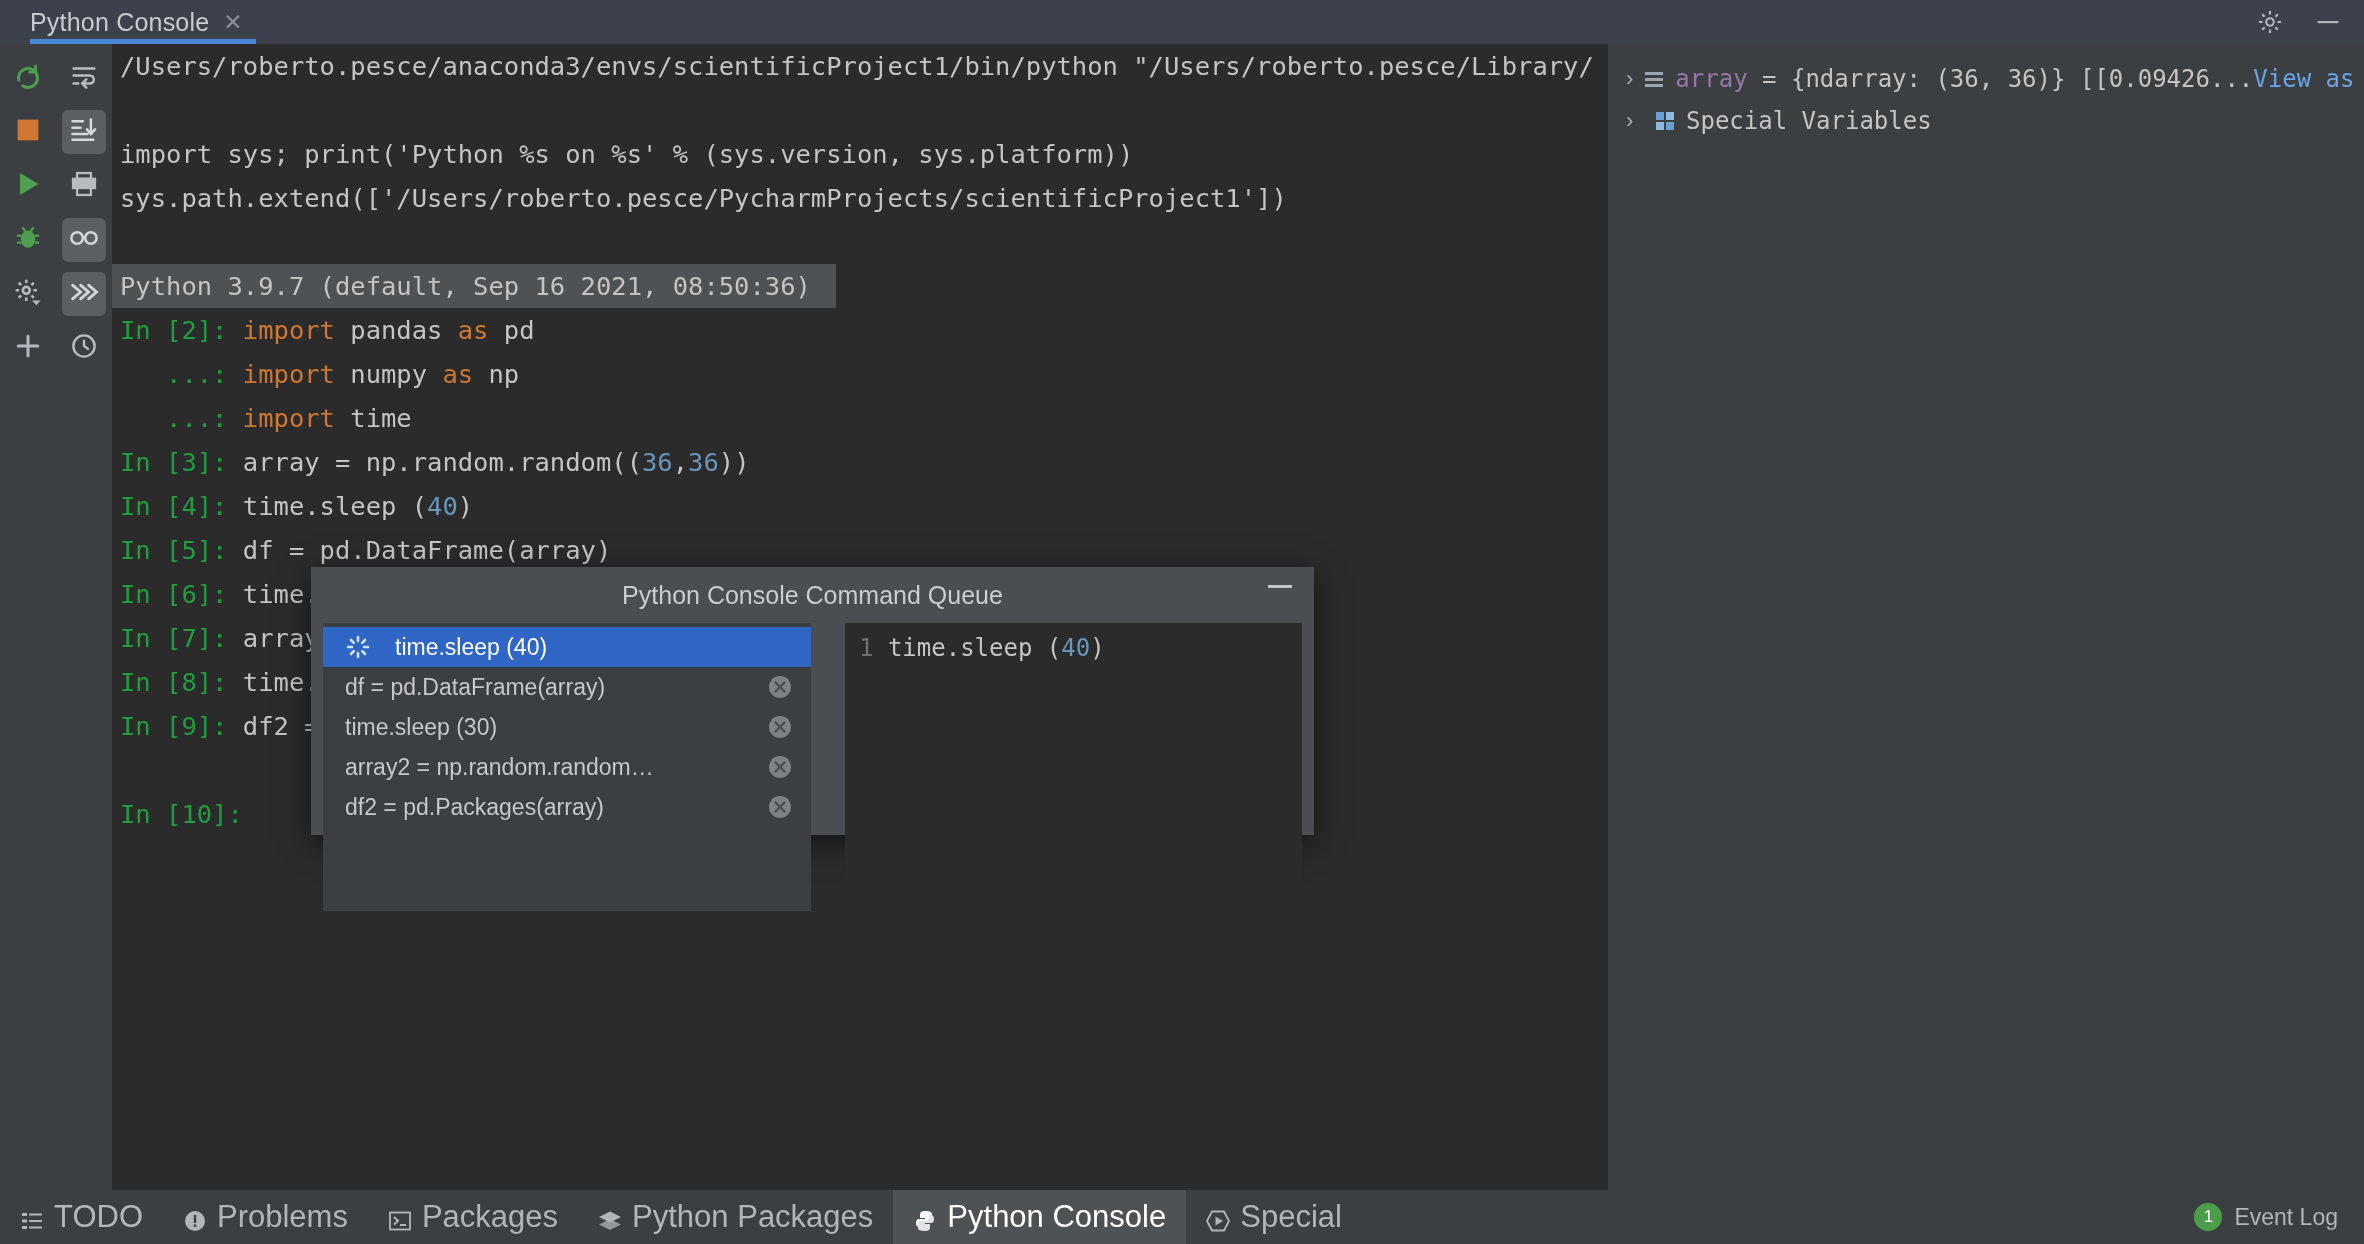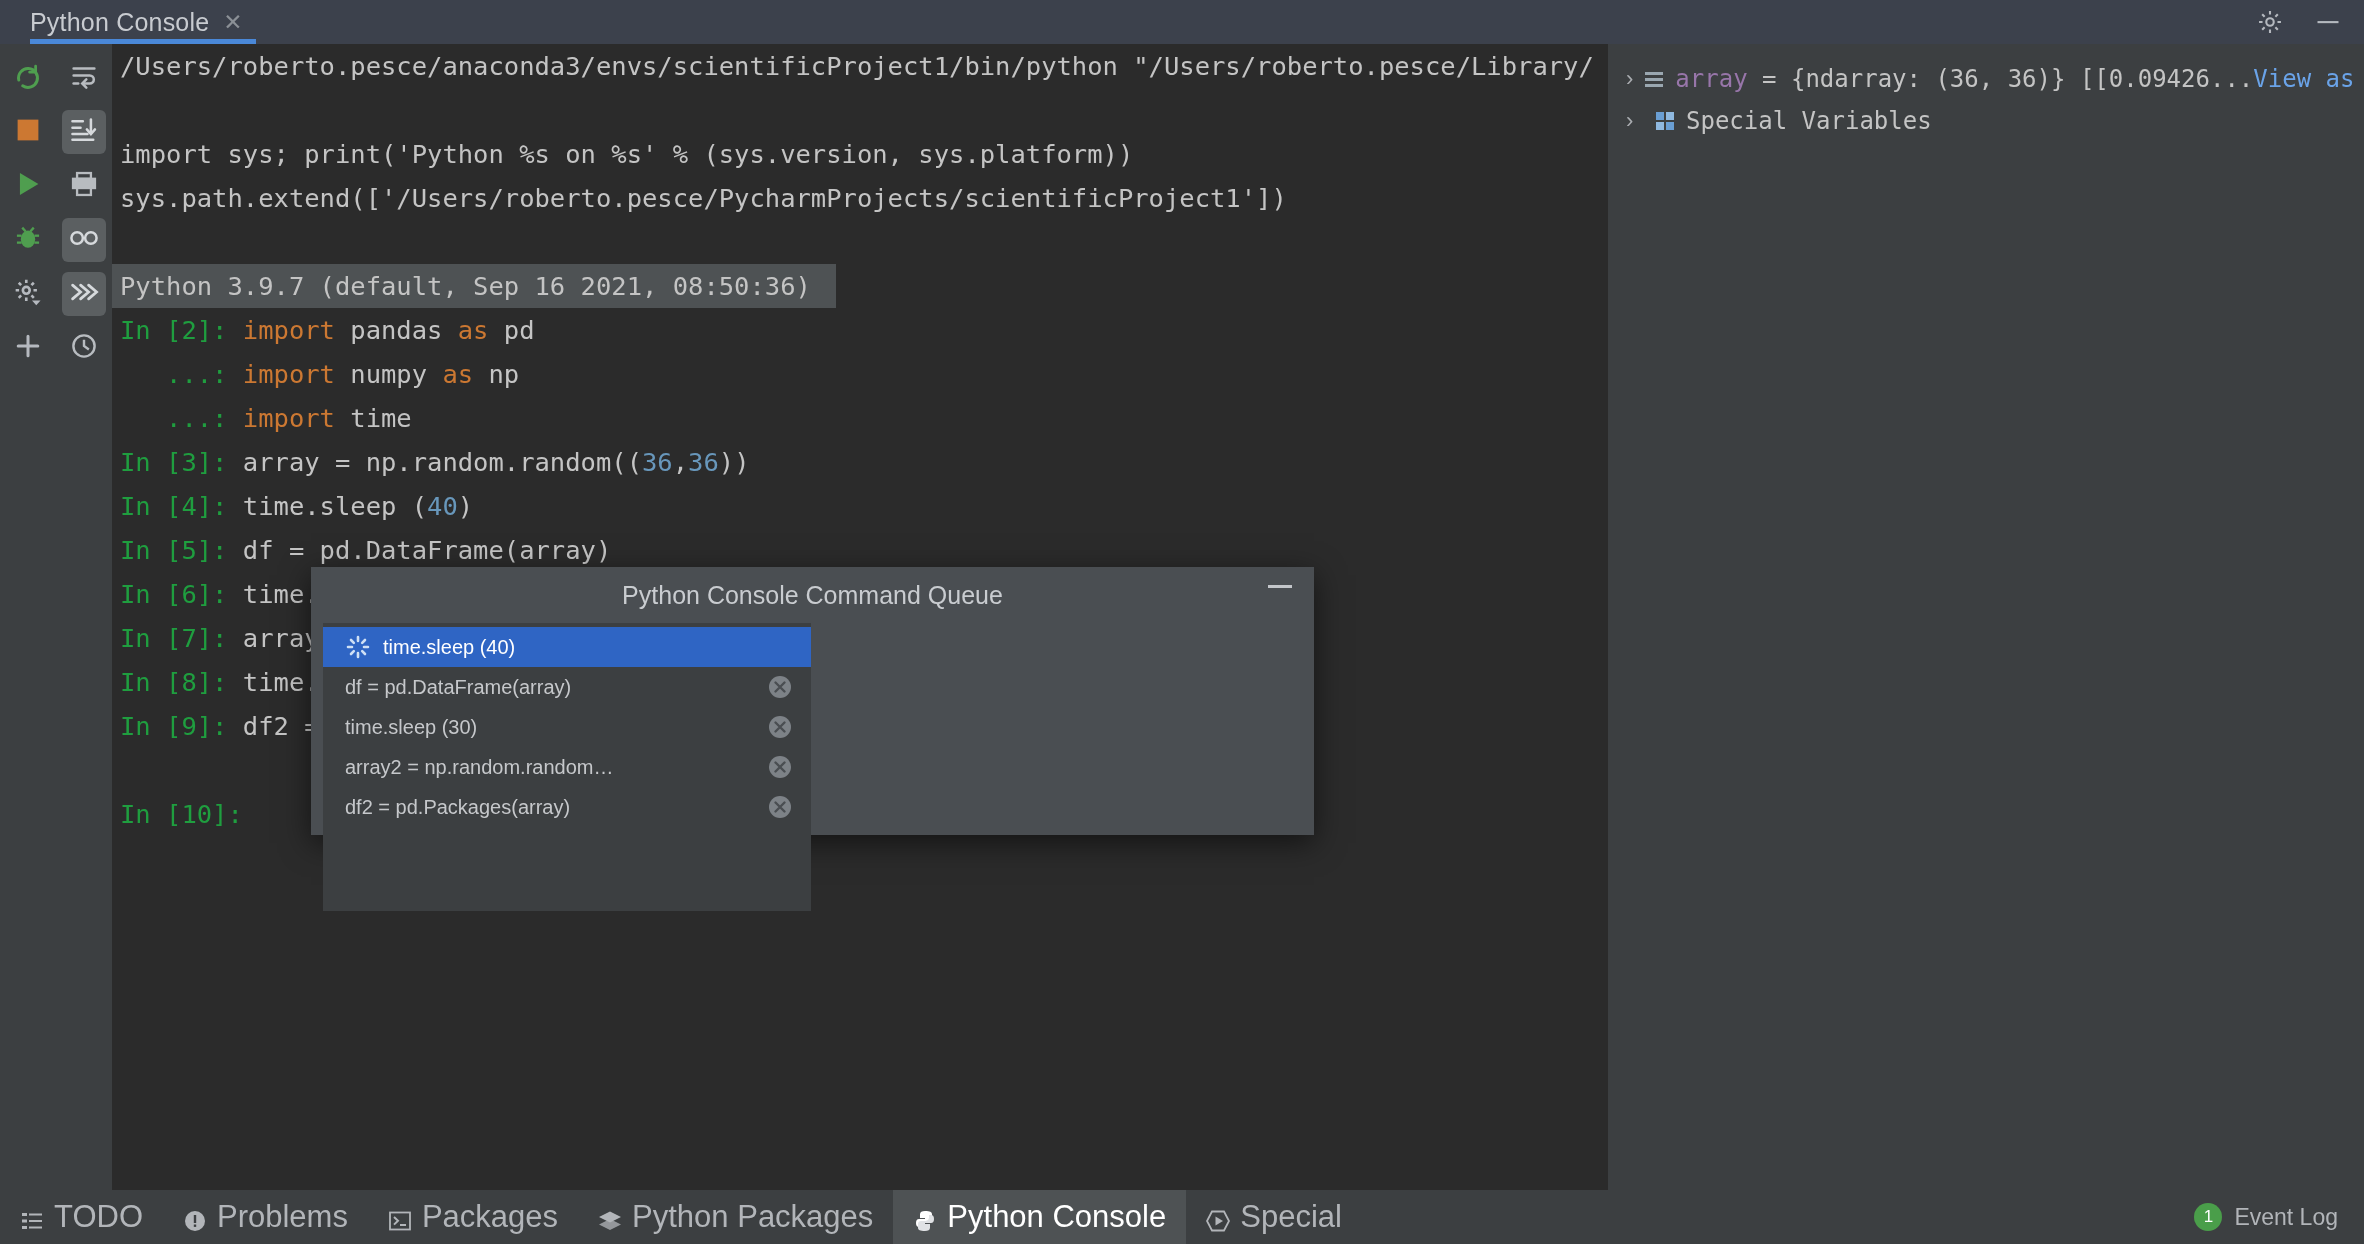--- a/index.html
+++ b/index.html
@@ -101,21 +101,21 @@
     position: absolute; right: 22px; top: 18px; width: 24px; height: 3px;
     background: #c3c6ca;
   }
   .dlg-body { display: flex; height: 302px; padding: 0 0 14px 0; }
   .queue-list {
     width: 488px; margin-left: 12px; background: #3c3f41;
     padding: 4px 0 0 0; overflow: hidden;
   }
   .qitem {
     height: 40px; display: flex; align-items: center;
-    padding: 0 18px 0 22px; gap: 12px; color: #c6c8cb; font-size: 20px;
+    padding: 0 18px 0 22px; gap: 24px; color: #c6c8cb; font-size: 23px;
   }
   .qitem.sel { background: #2f65c4; color: #ffffff; }
   .qlabel { flex: 1; white-space: nowrap; overflow: hidden; text-overflow: ellipsis; }
   .qremove { width: 26px; height: 26px; flex: 0 0 26px; }
   .spinner { width: 26px; height: 26px; flex: 0 0 26px; }
   .preview {
     flex: 1; margin: 0 12px 0 34px; background: #2b2b2b;
     padding: 6px 0 0 0; overflow: hidden;
   }
   .pline {
@@ -339,20 +339,23 @@
               </svg></span>
           </div>
           <div class="qitem">
             <span class="qlabel">df2 = pd.Packages(array)</span>
             <span class="qremove"><svg viewBox="0 0 26 26" width="26" height="26">
                 <circle cx="13" cy="13" r="11" fill="#7d8287"></circle>
                 <path d="M8.5 8.5l9 9M17.5 8.5l-9 9" stroke="#4a4e52" stroke-width="2.4" stroke-linecap="round"></path>
               </svg></span>
           </div>
         </div>
+      <div class="preview">
+        <div class="pline" id="preview-line"><span class="lno">1 </span><span class="plain">time.sleep </span><span class="plain">(</span><span class="num">40</span><span class="plain">)</span></div>
+      </div>
     </div>
   </div>
 
   <div class="statusbar">
     <div id="status-items" style="display:flex;align-items:center;height:54px;">
         <div class="sb-item">
           <span class="sb-ico"><svg viewBox="0 0 24 24" width="24" height="24" fill="#b2b5b9">
               <rect x="2" y="4" width="5" height="3"></rect>
               <rect x="2" y="10.5" width="5" height="3"></rect>
               <rect x="2" y="17" width="5" height="3"></rect>

